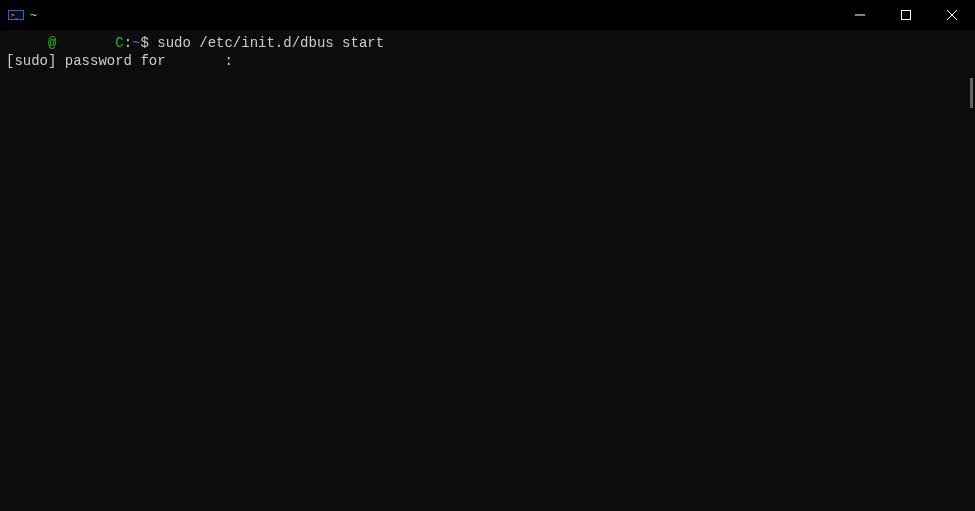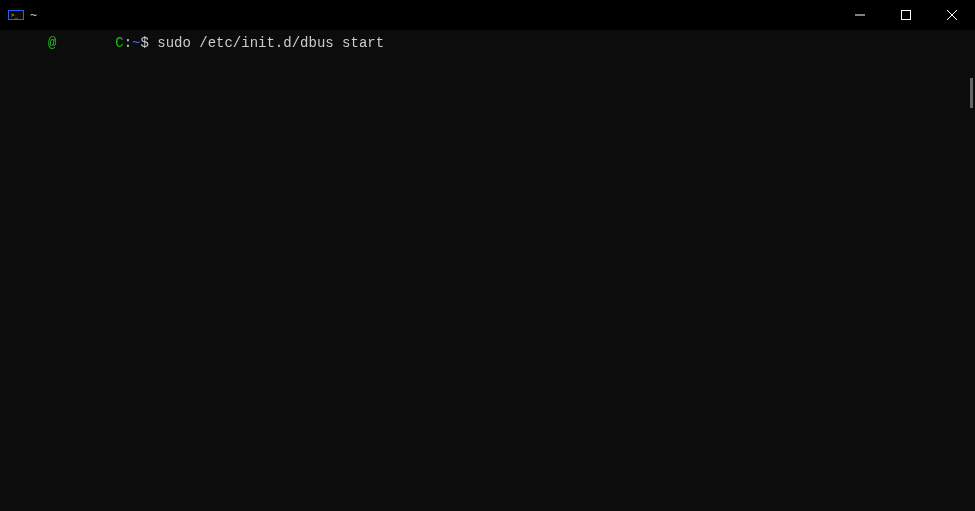--- a/index.html
+++ b/index.html
@@ -118,14 +118,15 @@
       <svg width="10" height="10" viewBox="0 0 10 10">
         <line x1="0" y1="0" x2="10" y2="10" stroke="#ffffff" stroke-width="1"></line>
         <line x1="10" y1="0" x2="0" y2="10" stroke="#ffffff" stroke-width="1"></line>
       </svg>
     </div>
   </div>
 </div>
 
 <div class="terminal-body">
   <div class="line"><span class="prompt-user">     @       C</span><span class="prompt-dollar">:</span><span class="prompt-path">~</span><span class="prompt-dollar">$</span><span class="cmd-text"> </span><span class="cmd-text">sudo /etc/init.d/dbus start</span></div>
+  <div class="line"><span class="cmd-text">[sudo] password for       :</span></div>
   <div class="scrollbar-track"></div>
 </div>
 
 </body></html>

